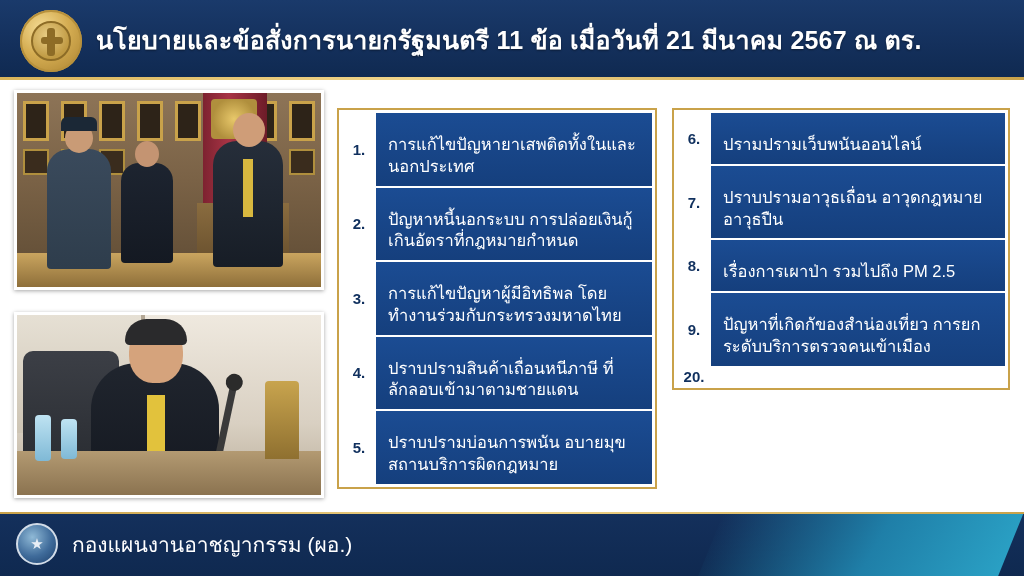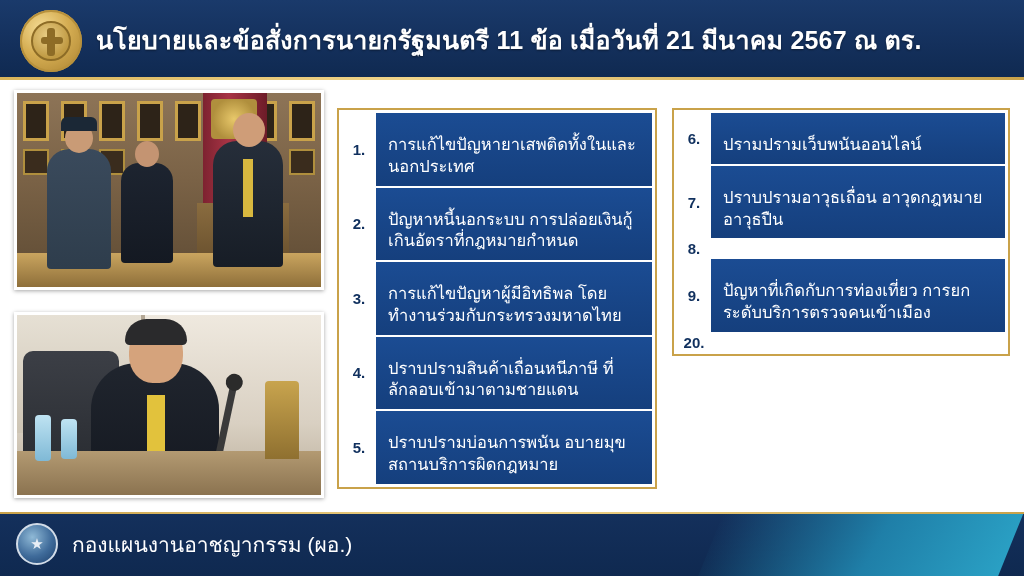--- a/index.html
+++ b/index.html
@@ -376,24 +376,25 @@
         <div class="item">
           <div class="num">6.</div>
           <div class="txt">ปรามปรามเว็บพนันออนไลน์</div>
         </div>
         <div class="item">
           <div class="num">7.</div>
           <div class="txt two">ปราบปรามอาวุธเถื่อน อาวุดกฎหมาย อาวุธปืน</div>
         </div>
         <div class="item">
           <div class="num">8.</div>
+          <div class="txt">เรื่องการเผาป่า รวมไปถึง PM 2.5</div>
         </div>
         <div class="item">
           <div class="num">9.</div>
-          <div class="txt two">ปัญหาที่เกิดกับการท่องเที่ยว การยกระดับบริการตรวจคนเข้าเมือง</div>
+          <div class="txt two">ปัญหาที่เกิดกัของสำน่องเที่ยว การยกระดับบริการตรวจคนเข้าเมือง</div>
         </div>
         <div class="item">
           <div class="num">20.</div>
         </div>
       </div>
     </div>
 
   </div>
 
   <div class="footer">

